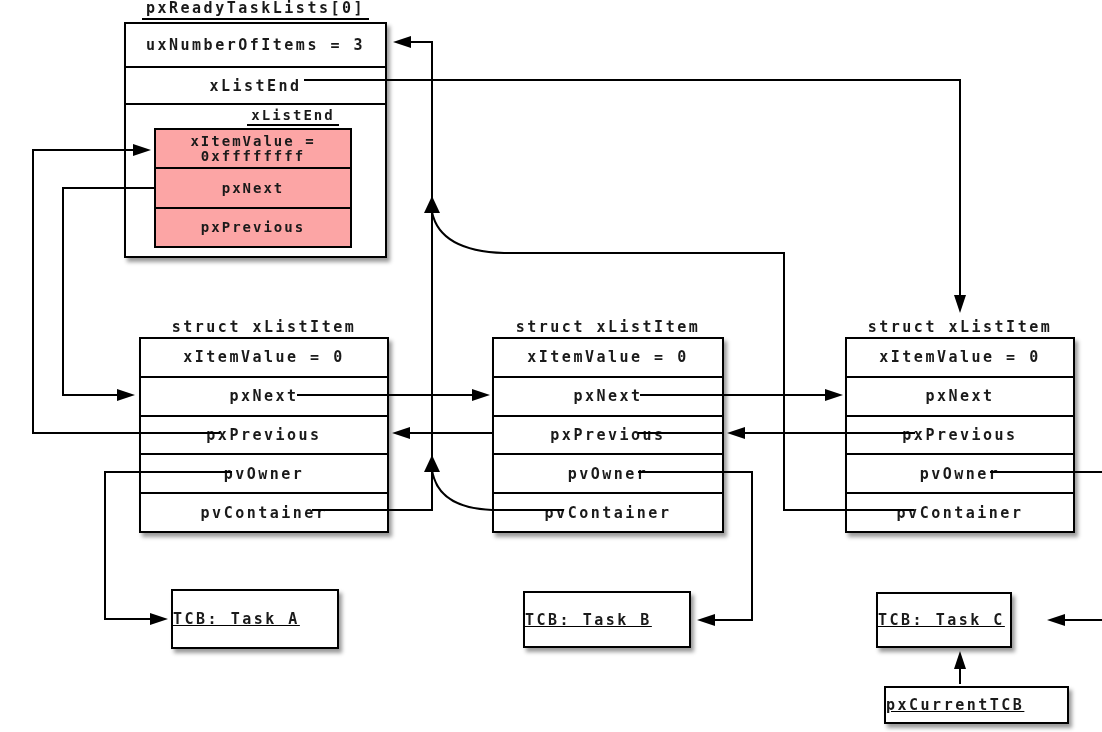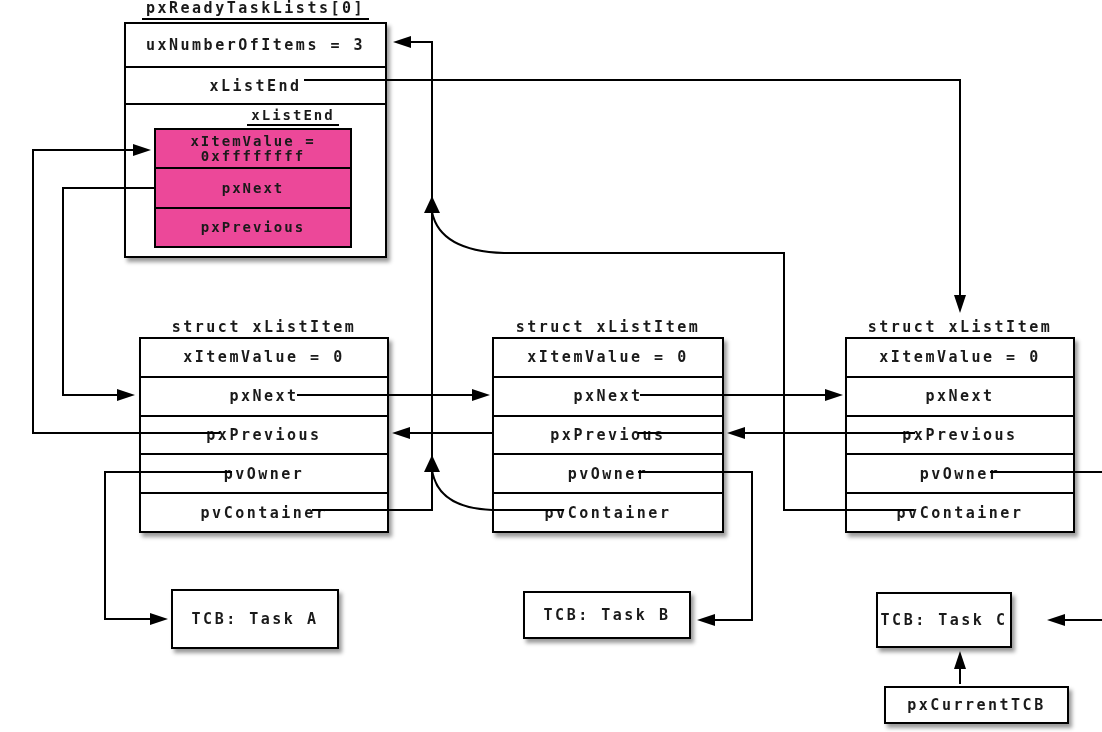--- a/index.html
+++ b/index.html
@@ -4,30 +4,30 @@
 <style>
   html,body{margin:0;padding:0;}
   body{width:1102px;height:732px;background:#ffffff;overflow:hidden;position:relative;
        font-family:"DejaVu Sans Mono","Liberation Mono",monospace;}
   .canvas{position:absolute;left:12px;top:0;width:1102px;height:732px;}
   .mono{font-family:"DejaVu Sans Mono","Liberation Mono",monospace;font-weight:bold;
         font-size:15px;letter-spacing:2.5px;color:#1a1a1a;white-space:nowrap;}
   .mono-sm{font-size:14px;letter-spacing:2px;}
   .box{position:absolute;background:#ffffff;border:2px solid #000;box-sizing:border-box;
        box-shadow:3px 4px 4px rgba(0,0,0,0.40);z-index:1;}
-  .inner-box{position:absolute;background:#ec4899;border:2px solid #000;box-sizing:border-box;z-index:2;}
+  .inner-box{position:absolute;background:#fca5a5;border:2px solid #000;box-sizing:border-box;z-index:2;}
   .rows{display:flex;flex-direction:column;width:100%;height:100%;}
   .row{display:flex;align-items:center;justify-content:center;box-sizing:border-box;
        border-bottom:2px solid #000;}
   .row:last-child{border-bottom:none;}
   .row.grow{flex:1 1 0;}
   .title{position:absolute;display:flex;align-items:flex-end;justify-content:center;z-index:3;}
   .underlined{border-bottom:2px solid #000;padding:0 4px 1px 4px;}
   .shift-right{transform:translateX(40px);}
-  .center-label{display:flex;align-items:center;justify-content:center;width:100%;height:100%;}
+  .center-label{display:flex;align-items:center;width:100%;height:100%;text-decoration:underline;}
   .two-line{text-align:center;line-height:15px;}
   svg.wires{position:absolute;left:0;top:0;width:1102px;height:732px;z-index:2;pointer-events:none;}
 </style>
 </head>
 <body>
 
 <div class="canvas">
 
   <svg class="wires" viewBox="0 0 1102 732" xmlns="http://www.w3.org/2000/svg">
     <defs>
@@ -176,21 +176,21 @@
         <span class="mono">pvContainer</span>
         </div>
     </div>
   </div>
 
   <div class="box" style="left:159px;top:589px;width:168px;height:60px;">
     <div class="center-label">
         <span class="mono">TCB: Task A</span>
       </div>
   </div>
-  <div class="box" style="left:511px;top:591px;width:168px;height:48px;">
+  <div class="box" style="left:511px;top:591px;width:168px;height:57px;">
     <div class="center-label">
         <span class="mono">TCB: Task B</span>
       </div>
   </div>
   <div class="box" style="left:864px;top:592px;width:136px;height:56px;">
     <div class="center-label">
         <span class="mono">TCB: Task C</span>
       </div>
   </div>
 

